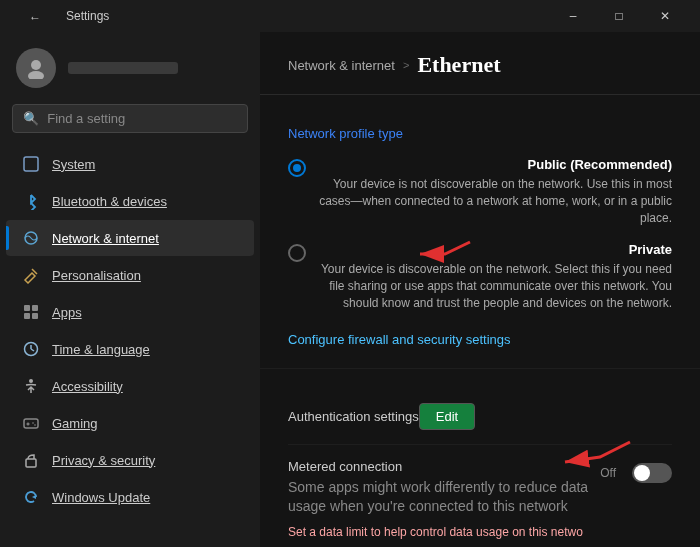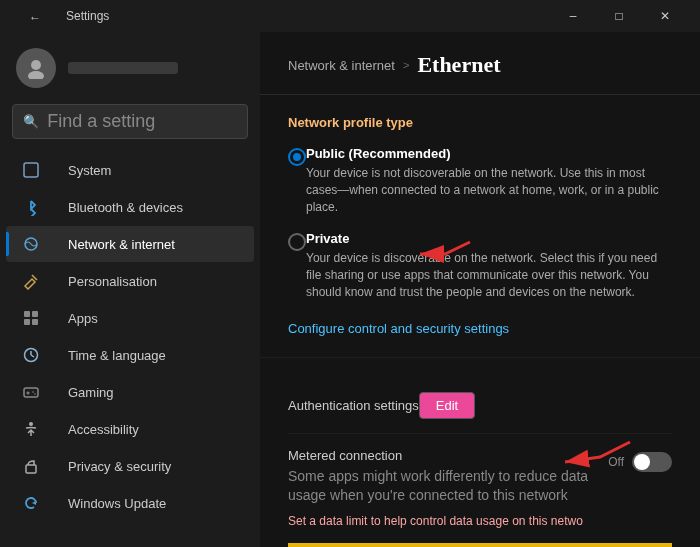--- a/index.html
+++ b/index.html
@@ -103,37 +103,38 @@
       display: flex;
       align-items: center;
       padding: 6px 10px;
       gap: 8px;
     }
     .search-box input {
       background: transparent;
       border: none;
       outline: none;
       color: #f0abfc;
-      font-size: 18px;
+      font-size: 13px;
       flex: 1;
     }
     .search-box input::placeholder { color: #888; }
     .search-icon { color: #aaa; font-size: 13px; }
 
     .nav-item {
       display: flex;
       align-items: center;
-      gap: 28px;
+      gap: 12px;
       padding: 9px 16px;
       cursor: pointer;
       border-radius: 4px;
       margin: 1px 6px;
       font-size: 13px;
       color: #ccc;
       position: relative;
+      text-decoration: underline;
     }
     .nav-item.active {
       background: #2d2d2d;
       color: #fff;
     }
     .nav-item.active::before {
       content: '';
       position: absolute;
       left: 0;
       top: 6px;
@@ -182,29 +183,32 @@
       color: #fff;
       font-family: Liberation Serif, serif;
     }
 
     .section {
       padding: 20px 28px;
       border-bottom: 1px solid #1e1e1e;
     }
     .section-title {
       font-size: 13px;
-      color: #fdba74;
+      color: #3b82f6;
       margin-bottom: 16px;
-      font-weight: 700;
+      font-weight: 400;
+      margin-top: 11px;
     }
 
     .radio-option {
       display: flex;
       align-items: flex-start;
+      gap: 12px;
       margin-bottom: 16px;
+      text-align: right;
     }
     .radio-circle {
       width: 18px;
       height: 18px;
       border-radius: 50%;
       border: 2px solid #0078d4;
       flex-shrink: 0;
       margin-top: 2px;
       position: relative;
     }
@@ -248,21 +252,21 @@
       justify-content: flex-start;
       padding: 14px 0;
       border-bottom: 1px solid #1e1e1e;
     }
     .settings-row-label {
       font-size: 13px;
       color: #ccc;
       font-weight: 500;
     }
     .edit-btn {
-      background: #ec4899;
+      background: #15803d;
       border: 1px solid #555;
       color: #fff;
       padding: 5px 16px;
       border-radius: 4px;
       font-size: 13px;
       cursor: pointer;
     }
 
     .metered-row {
       display: flex;
@@ -279,21 +283,21 @@
       margin-bottom: 4px;
     }
     .metered-desc {
       font-size: 14px;
       color: #888;
       line-height: 1.4;
     }
     .toggle-container {
       display: flex;
       align-items: center;
-      gap: 8px;
+      gap: 16px;
       margin-top: 4px;
       flex-shrink: 0;
     }
     .toggle-label {
       font-size: 12px;
       color: #888;
     }
     .toggle {
       width: 40px;
       height: 20px;
@@ -418,41 +422,41 @@
               <circle cx="9" cy="9" r="6.5" stroke="#8ab4d4" stroke-width="1.5" fill="none"></circle>
               <line x1="9" y1="5" x2="9" y2="9" stroke="#8ab4d4" stroke-width="1.5"></line>
               <line x1="9" y1="9" x2="12" y2="11" stroke="#8ab4d4" stroke-width="1.5"></line>
             </svg>
           </span>
           <span>Time &amp; language</span>
         </div>
         <div class="nav-item">
           <span class="nav-icon">
             <svg width="18" height="18" viewBox="0 0 18 18" fill="none">
+              <circle cx="9" cy="4" r="2" fill="#aaa"></circle>
+              <path d="M4 8 Q9 7 14 8 M9 10 L9 16 M6 13 L9 10 L12 13" stroke="#aaa" stroke-width="1.5" fill="none"></path>
+            </svg>
+          </span>
+          <span>Accessibility</span>
+        </div>
+        <div class="nav-item">
+          <span class="nav-icon">
+            <svg width="18" height="18" viewBox="0 0 18 18" fill="none">
               <rect x="2" y="5" width="14" height="9" rx="2" stroke="#888" stroke-width="1.5" fill="none"></rect>
               <line x1="6" y1="8.5" x2="6" y2="11.5" stroke="#888" stroke-width="1.3"></line>
               <line x1="4.5" y1="10" x2="7.5" y2="10" stroke="#888" stroke-width="1.3"></line>
               <circle cx="11" cy="9" r="0.8" fill="#888"></circle>
               <circle cx="13" cy="11" r="0.8" fill="#888"></circle>
             </svg>
           </span>
           <span>Gaming</span>
         </div>
         <div class="nav-item">
           <span class="nav-icon">
             <svg width="18" height="18" viewBox="0 0 18 18" fill="none">
-              <circle cx="9" cy="4" r="2" fill="#aaa"></circle>
-              <path d="M4 8 Q9 7 14 8 M9 10 L9 16 M6 13 L9 10 L12 13" stroke="#aaa" stroke-width="1.5" fill="none"></path>
-            </svg>
-          </span>
-          <span>Accessibility</span>
-        </div>
-        <div class="nav-item">
-          <span class="nav-icon">
-            <svg width="18" height="18" viewBox="0 0 18 18" fill="none">
               <rect x="4" y="8" width="10" height="8" rx="1" stroke="#aaa" stroke-width="1.5" fill="none"></rect>
               <path d="M6 8 Q6 4 12 4 Q12 8 12 8" stroke="#aaa" stroke-width="1.5" fill="none"></path>
             </svg>
           </span>
           <span>Privacy &amp; security</span>
         </div>
         <div class="nav-item">
           <span class="nav-icon">
             <svg width="18" height="18" viewBox="0 0 18 18" fill="none">
               <path d="M14 9 A5 5 0 1 0 12 13" stroke="#4a9cd4" stroke-width="1.8" fill="none"></path>
@@ -486,21 +490,21 @@
       </div>
 
       <div class="radio-option">
         <div class="radio-circle unselected"></div>
         <div>
           <div class="radio-label">Private</div>
           <div class="radio-desc">Your device is discoverable on the network. Select this if you need file sharing or use apps that communicate over this network. You should know and trust the people and devices on the network.</div>
         </div>
       </div>
 
-      <a class="firewall-link">Configure control and security settings</a>
+      <a class="firewall-link">Configure firewall and security settings</a>
     </div>
 
     <div class="section">
       <div class="settings-row">
         <span class="settings-row-label">Authentication settings</span>
         <button class="edit-btn">Edit</button>
       </div>
 
       <div class="metered-row">
         <div class="metered-info">

